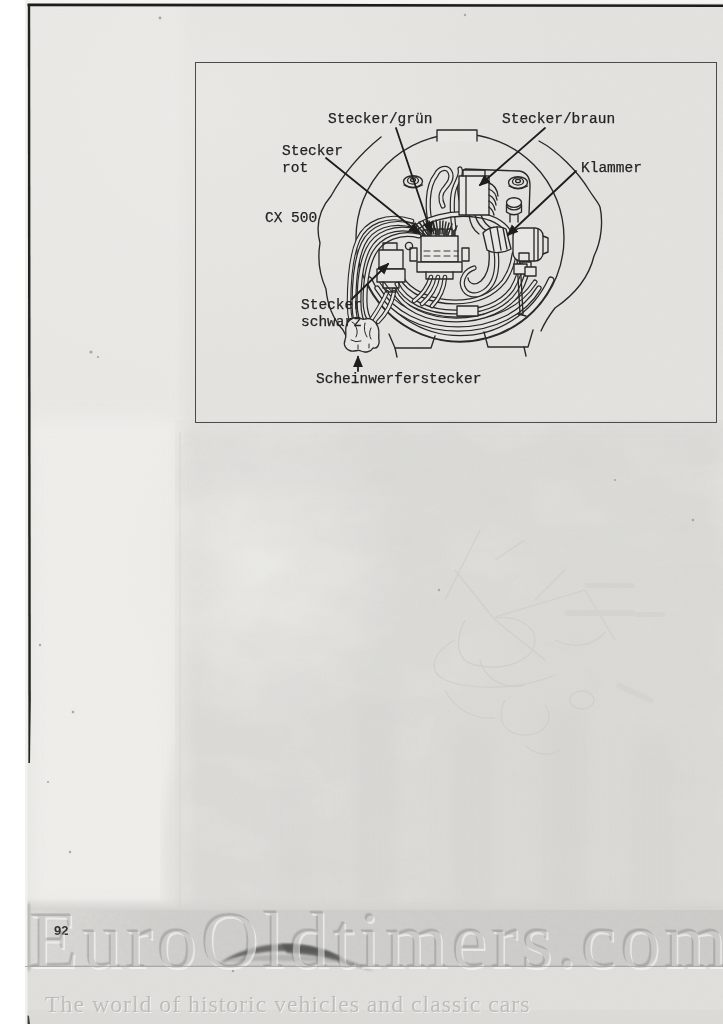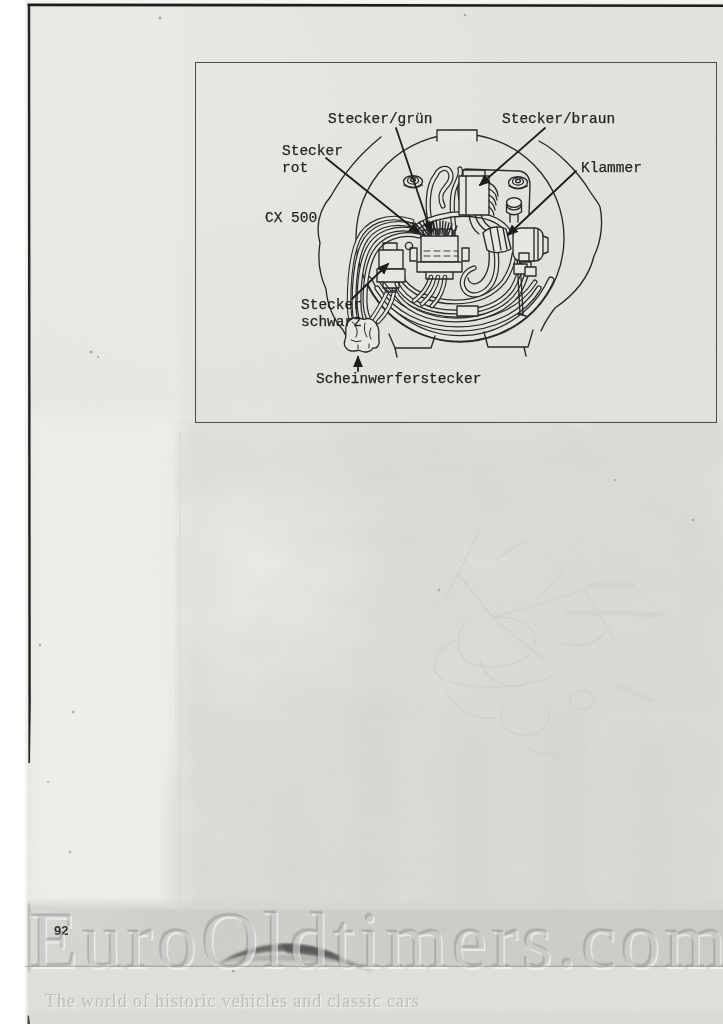--- a/index.html
+++ b/index.html
@@ -363,14 +363,14 @@
     <path d="M139,29 C149,32 159,36 169,41 C159,39 145,35 135,31 Z" fill="#7e7e7c" opacity="0.6" filter="url(#smb)"></path>
     <path d="M15,33 C32,27 56,24 84,25 C108,26 126,29 139,32 C124,32 102,31 78,31 C52,31 32,31 15,33 Z" fill="#8d8d8b" opacity="0.4" filter="url(#smb)"></path>
   </svg>
 
   <div class="abs" style="left:29px;top:923px;font-family:'Liberation Sans',sans-serif;font-size:13px;font-weight:bold;color:#333333;text-align:right;">92</div>
 
   <div class="abs" style="left:4px;top:900px;width:723px;font-family:'Liberation Serif',serif;font-size:80px;letter-spacing:4px;color:rgba(122,122,119,0.22);text-shadow:1.5px 1.5px 0 rgba(255,255,255,0.55),-0.8px -0.8px 0 rgba(95,95,93,0.16);white-space:nowrap;line-height:1;">EuroOldtimers.com</div>
 
   <div class="abs" style="left:0;top:965.5px;width:723px;height:1.3px;background:rgba(168,167,164,0.85);"></div>
 
-  <div class="abs" style="left:20px;top:991px;font-family:'Liberation Serif',serif;font-size:18px;letter-spacing:0.9px;color:rgba(140,140,136,0.45);text-shadow:1px 1px 0 rgba(255,255,255,0.55);white-space:nowrap;">The world of historic vehicles and classic cars</div>
+  <div class="abs" style="left:20px;top:991px;font-family:'Liberation Serif',serif;font-size:24px;letter-spacing:0.9px;color:rgba(140,140,136,0.45);text-shadow:1px 1px 0 rgba(255,255,255,0.55);white-space:nowrap;">The world of historic vehicles and classic cars</div>
 </div>
 
 </body></html>

